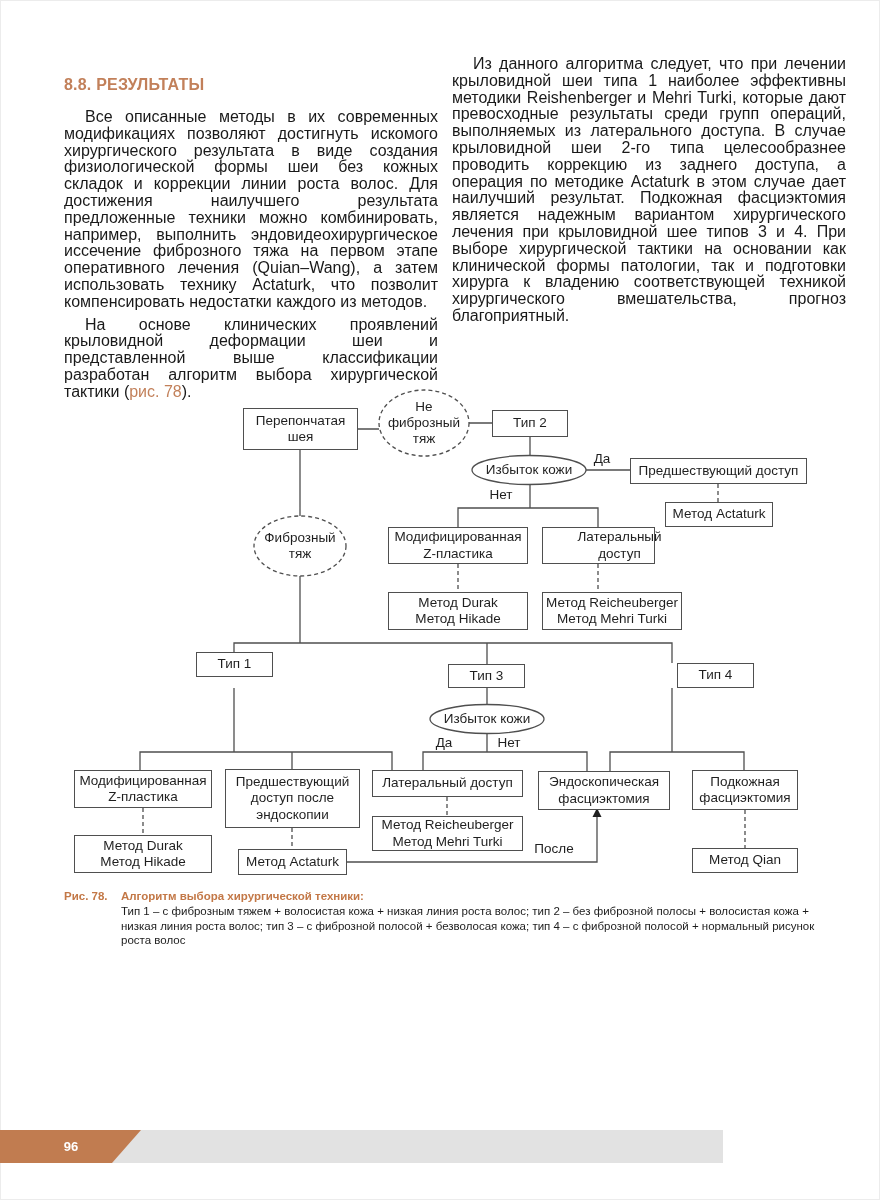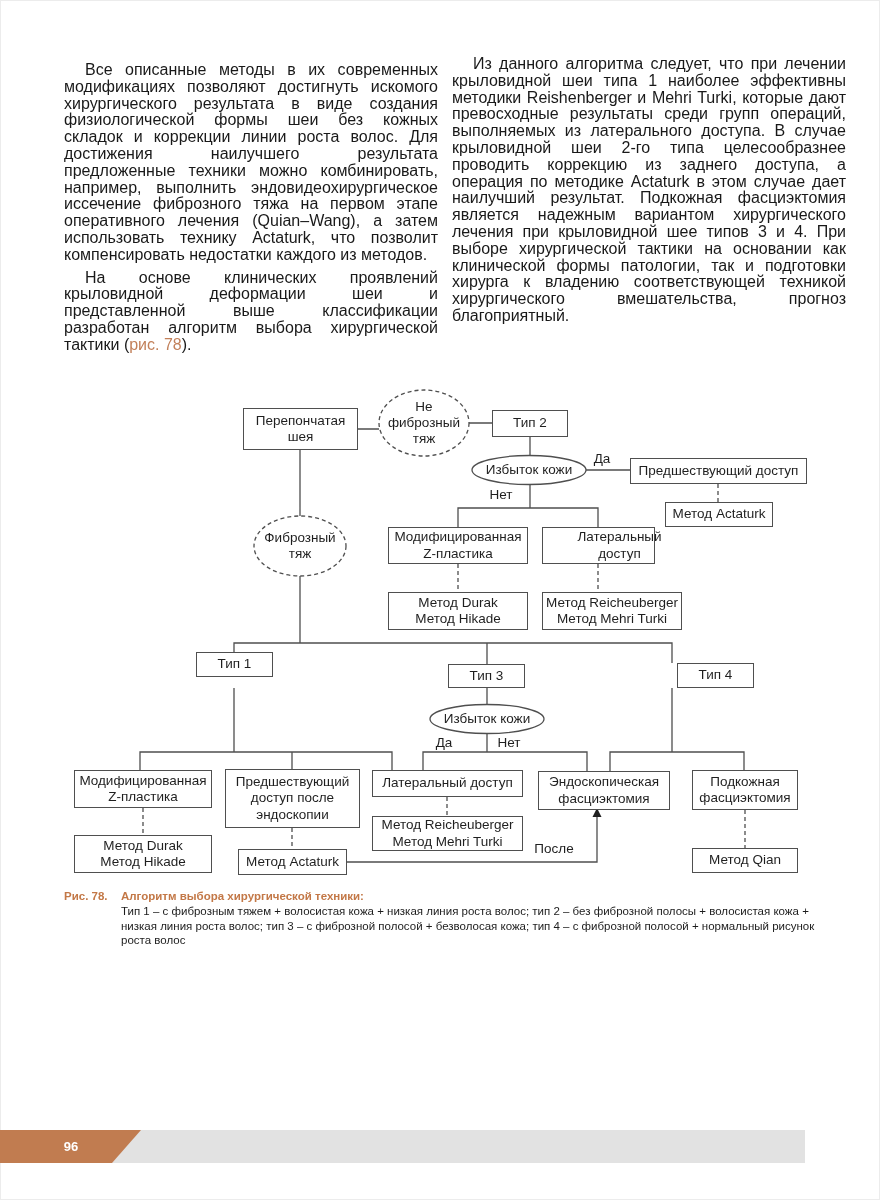--- a/index.html
+++ b/index.html
@@ -35,38 +35,39 @@
     position:absolute; display:flex; align-items:center; justify-content:center;
     text-align:center; white-space:pre-line; font-size:13.5px; line-height:16px;
     color:#1f1f1f;
   }
   
   .fig-caption{position:absolute; left:64px; top:889px; width:752px; font-size:11.5px; line-height:14.8px;}
   .cap-label{display:inline-block; width:57px; font-weight:bold; color:var(--accent2,#c37847);}
   .cap-title{font-weight:bold; color:var(--accent2,#c37847);}
   .cap-body{margin-left:57px; color:#1c1c1c;}
   
-  .footer-band{position:absolute; left:0; top:1130px; width:805px; height:33px; background:var(--footer-gray,#e2e2e2);}
+  .footer-band{position:absolute; left:0; top:1130px; width:676px; height:33px; background:var(--footer-gray,#e2e2e2);padding-left:47px;}
   .footer-accent{
     position:absolute; left:0; top:0; width:141px; height:33px;
     background:var(--accent3,#c17c50);
     clip-path:polygon(0 0,141px 0,112px 100%,0 100%);
   }
   .pagenum{
     position:absolute; left:58px; top:0; width:26px; height:33px;
     display:flex; align-items:center; justify-content:center;
     color:#fff; font-weight:bold; font-size:13px;
   }
 </style>
 </head>
 <body>
 
 <div class="page">
 
   <div class="col col-left">
+    <h2 class="sec">8.8. РЕЗУЛЬТАТЫ</h2>
     <p class="body-p indent">Все описанные методы в их современных модификациях позволяют достигнуть искомого хирургического результата в виде создания физиологической формы шеи без кожных складок и коррекции линии роста волос. Для достижения наилучшего результата предложенные техники можно комбинировать, например, выполнить эндовидеохирургическое иссечение фиброзного тяжа на первом этапе оперативного лечения (Quian–Wang), а затем использовать технику Actaturk, что позволит компенсировать недостатки каждого из методов.</p>
     <p class="body-p indent"><span>На основе клинических проявлений крыловидной деформации шеи и представленной выше классификации разработан алгоритм выбора хирургической тактики (</span><span class="figref">рис. 78</span><span>).</span></p>
   </div>
 
   <div class="col col-right">
     <p class="body-p indent">Из данного алгоритма следует, что при лечении крыловидной шеи типа 1 наиболее эффективны методики Reishenberger и Mehri Turki, которые дают превосходные результаты среди групп операций, выполняемых из латерального доступа. В случае крыловидной шеи 2-го типа целесообразнее проводить коррекцию из заднего доступа, а операция по методике Actaturk в этом случае дает наилучший результат. Подкожная фасциэктомия является надежным вариантом хирургического лечения при крыловидной шее типов 3 и 4. При выборе хирургической тактики на основании как клинической формы патологии, так и подготовки хирурга к владению соответствующей техникой хирургического вмешательства, прогноз благоприятный.</p>
   </div>
 
   <svg class="fc-svg" width="880" height="1200" viewBox="0 0 880 1200">
     <g fill="none" stroke="#4f4f4f" stroke-width="1.3">

